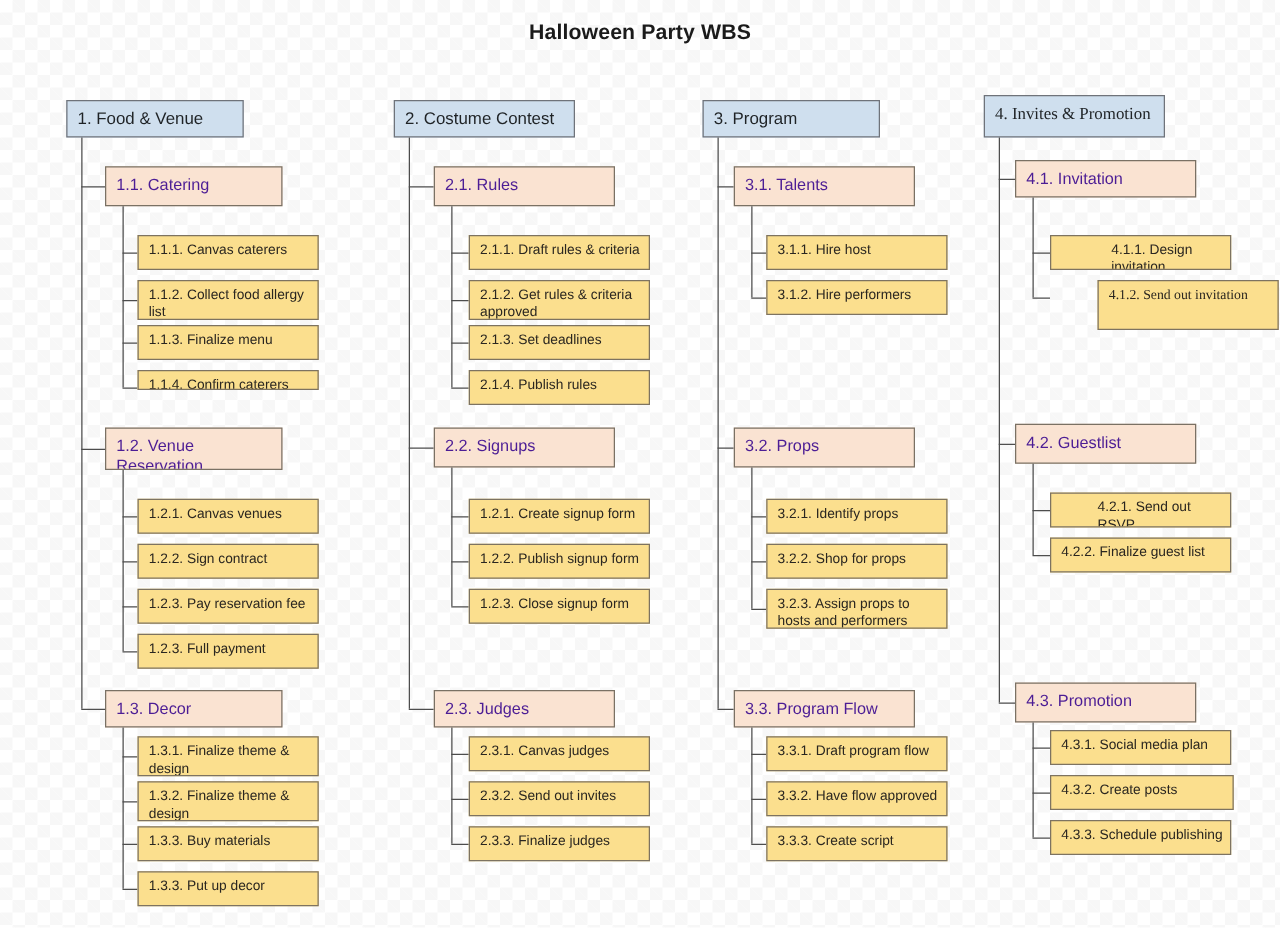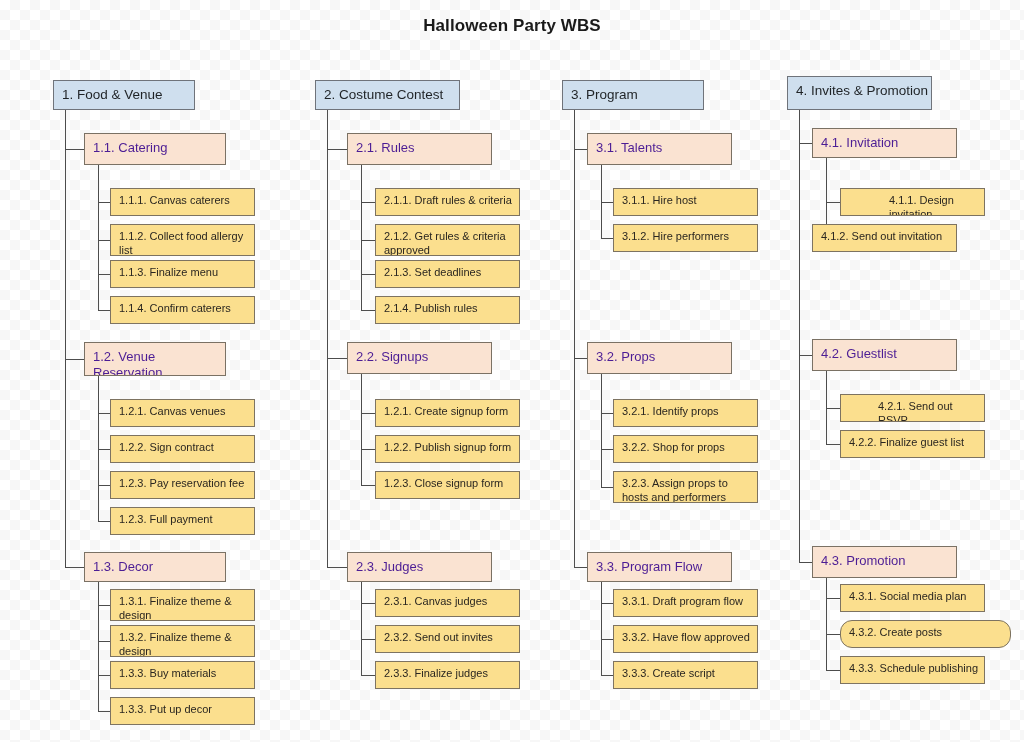--- a/index.html
+++ b/index.html
@@ -92,21 +92,21 @@
       <div class="hline" style="left: 65px; top: 149px; width: 19px;"></div>
       <div class="node lvl2" style="left: 84px; top: 133px; width: 142px; height: 32px;">1.1. Catering</div>
       <div class="vline" style="left: 98px; top: 165px; height: 145px;"></div>
       <div class="hline" style="left: 98px; top: 202px; width: 12px;"></div>
       <div class="node lvl3" style="left: 110px; top: 188px; width: 145px; height: 28px;">1.1.1. Canvas caterers</div>
       <div class="hline" style="left: 98px; top: 240px; width: 12px;"></div>
       <div class="node lvl3" style="left: 110px; top: 224px; width: 145px; height: 32px;">1.1.2. Collect food allergy list</div>
       <div class="hline" style="left: 98px; top: 274px; width: 12px;"></div>
       <div class="node lvl3" style="left: 110px; top: 260px; width: 145px; height: 28px;">1.1.3. Finalize menu</div>
       <div class="hline" style="left: 98px; top: 310px; width: 12px;"></div>
-      <div class="node lvl3" style="left: 110px; top: 296px; width: 145px; height: 28px;">1.1.4. Confirm caterers</div>
+      <div class="node lvl3" style="left: 110px; top: 296px; width: 145px; height: 16px;">1.1.4. Confirm caterers</div>
       <div class="hline" style="left: 65px; top: 359px; width: 19px;"></div>
       <div class="node lvl2" style="left: 84px; top: 342px; width: 142px; height: 34px;">1.2. Venue Reservation</div>
       <div class="vline" style="left: 98px; top: 376px; height: 145px;"></div>
       <div class="hline" style="left: 98px; top: 413px; width: 12px;"></div>
       <div class="node lvl3" style="left: 110px; top: 399px; width: 145px; height: 28px;">1.2.1. Canvas venues</div>
       <div class="hline" style="left: 98px; top: 449px; width: 12px;"></div>
       <div class="node lvl3" style="left: 110px; top: 435px; width: 145px; height: 28px;">1.2.2. Sign contract</div>
       <div class="hline" style="left: 98px; top: 485px; width: 12px;"></div>
       <div class="node lvl3" style="left: 110px; top: 471px; width: 145px; height: 28px;">1.2.3. Pay reservation fee</div>
       <div class="hline" style="left: 98px; top: 521px; width: 12px;"></div>
@@ -173,39 +173,39 @@
       <div class="node lvl3" style="left: 613px; top: 471px; width: 145px; height: 32px;">3.2.3. Assign props to hosts and performers</div>
       <div class="hline" style="left: 574px; top: 567px; width: 13px;"></div>
       <div class="node lvl2" style="left: 587px; top: 552px; width: 145px; height: 30px;">3.3. Program Flow</div>
       <div class="vline" style="left: 601px; top: 582px; height: 93px;"></div>
       <div class="hline" style="left: 601px; top: 603px; width: 12px;"></div>
       <div class="node lvl3" style="left: 613px; top: 589px; width: 145px; height: 28px;">3.3.1. Draft program flow</div>
       <div class="hline" style="left: 601px; top: 639px; width: 12px;"></div>
       <div class="node lvl3" style="left: 613px; top: 625px; width: 145px; height: 28px;">3.3.2. Have flow approved</div>
       <div class="hline" style="left: 601px; top: 675px; width: 12px;"></div>
       <div class="node lvl3" style="left: 613px; top: 661px; width: 145px; height: 28px;">3.3.3. Create script</div>
-      <div class="node lvl1" style="left: 787px; top: 76px; width: 145px; height: 34px;">4. Invites &amp; Promotion</div>
+      <div class="node lvl1" style="left: 787px; top: 76px; width: 145px; height: 34px; font-family: Liberation Serif, serif;">4. Invites &amp; Promotion</div>
       <div class="vline" style="left: 799px; top: 110px; height: 452px;"></div>
       <div class="hline" style="left: 799px; top: 143px; width: 13px;"></div>
       <div class="node lvl2" style="left: 812px; top: 128px; width: 145px; height: 30px;">4.1. Invitation</div>
       <div class="vline" style="left: 826px; top: 158px; height: 80px;"></div>
       <div class="hline" style="left: 826px; top: 202px; width: 14px;"></div>
       <div class="node lvl3" style="left: 840px; top: 188px; width: 145px; height: 28px; padding-left: 48px;">4.1.1. Design invitation</div>
       <div class="hline" style="left: 826px; top: 238px; width: 14px;"></div>
-      <div class="node lvl3" style="left: 812px; top: 224px; width: 145px; height: 28px;">4.1.2. Send out invitation</div>
+      <div class="node lvl3" style="left: 878px; top: 224px; width: 145px; height: 40px; font-family: Liberation Serif, serif;">4.1.2. Send out invitation</div>
       <div class="hline" style="left: 799px; top: 355px; width: 13px;"></div>
       <div class="node lvl2" style="left: 812px; top: 339px; width: 145px; height: 32px;">4.2. Guestlist</div>
       <div class="vline" style="left: 826px; top: 371px; height: 73px;"></div>
       <div class="hline" style="left: 826px; top: 408px; width: 14px;"></div>
       <div class="node lvl3" style="left: 840px; top: 394px; width: 145px; height: 28px; padding-left: 37px;">4.2.1. Send out RSVP</div>
       <div class="hline" style="left: 826px; top: 444px; width: 14px;"></div>
       <div class="node lvl3" style="left: 840px; top: 430px; width: 145px; height: 28px;">4.2.2. Finalize guest list</div>
       <div class="hline" style="left: 799px; top: 562px; width: 13px;"></div>
       <div class="node lvl2" style="left: 812px; top: 546px; width: 145px; height: 32px;">4.3. Promotion</div>
       <div class="vline" style="left: 826px; top: 578px; height: 92px;"></div>
       <div class="hline" style="left: 826px; top: 598px; width: 14px;"></div>
       <div class="node lvl3" style="left: 840px; top: 584px; width: 145px; height: 28px;">4.3.1. Social media plan</div>
       <div class="hline" style="left: 826px; top: 634px; width: 14px;"></div>
-      <div class="node lvl3" style="left: 840px; top: 620px; width: 171px; height: 28px; border-radius: 12px;">4.3.2. Create posts</div>
+      <div class="node lvl3" style="left: 840px; top: 620px; width: 147px; height: 28px;">4.3.2. Create posts</div>
       <div class="hline" style="left: 826px; top: 670px; width: 14px;"></div>
       <div class="node lvl3" style="left: 840px; top: 656px; width: 145px; height: 28px;">4.3.3. Schedule publishing</div>
     </div>
 </div>
 
 </body></html>

